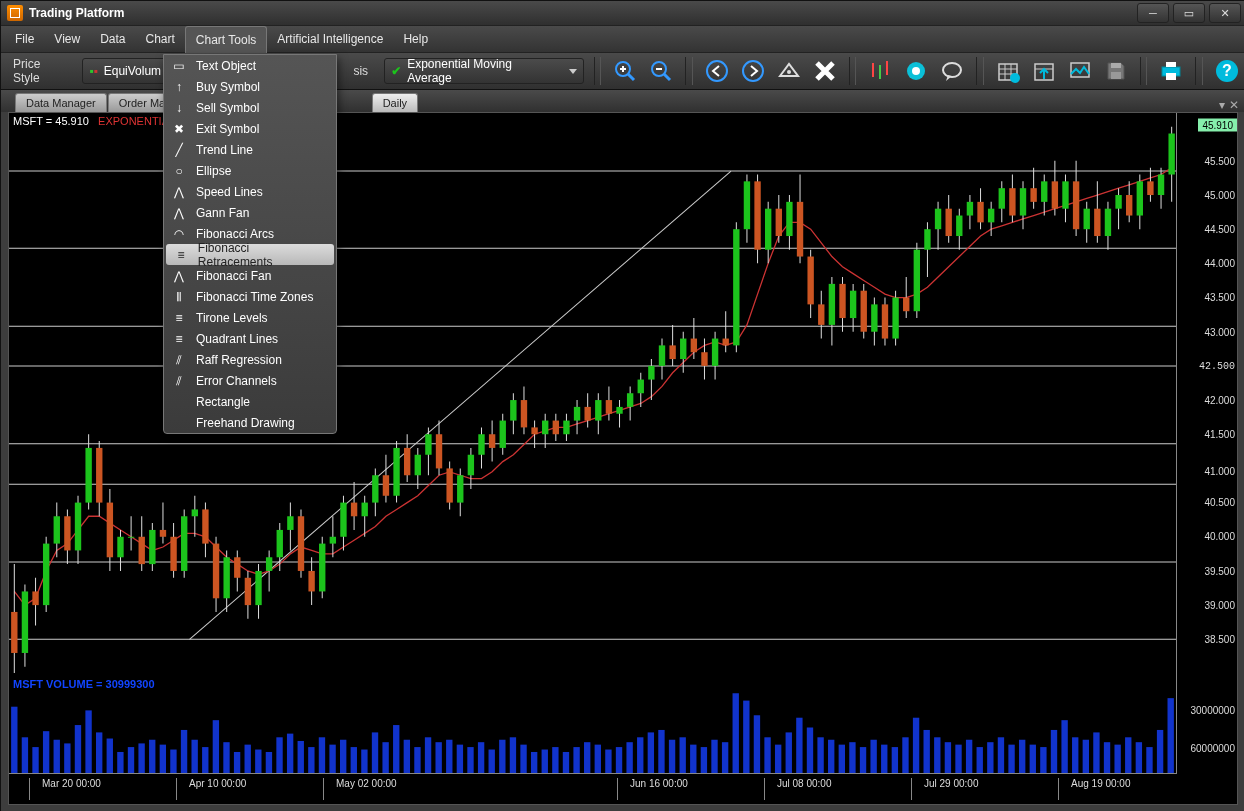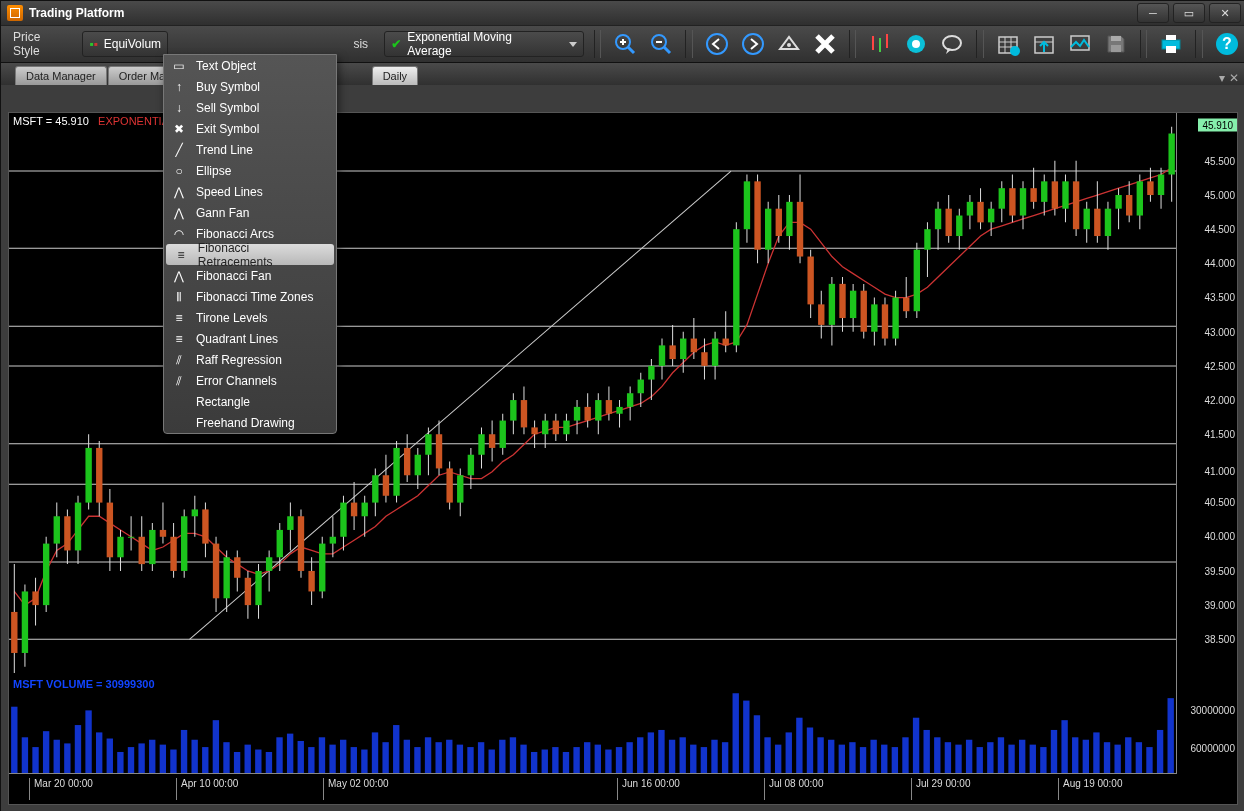--- a/index.html
+++ b/index.html
@@ -22,21 +22,21 @@
 .tab{padding:3px 10px;background:linear-gradient(#ccc,#999);color:#222;border:1px solid #777;border-bottom:none;border-radius:3px 3px 0 0;margin-right:1px;font-size:11px}
 .tab.active{background:linear-gradient(#eee,#bbb)}
 .tclose{margin-left:auto;display:flex;align-items:center;gap:4px;padding-right:6px;color:#aaa}
 .chartarea{position:absolute;left:7px;right:7px;top:111px;bottom:7px;background:#000;border:1px solid #555}
 .chartinfo{position:absolute;left:4px;top:2px;font-size:11px}
 .volinfo{position:absolute;left:4px;top:565px;color:#1144ff;font-weight:bold;font-size:11px}
 .yaxis{position:absolute;right:0;top:0;width:60px;bottom:30px;border-left:1px solid #888;background:#000}
 .ytick{position:absolute;right:2px;font-size:10px;color:#ddd;transform:translateY(-50%)}
 .ytick.cur{background:#86efac;color:#000;padding:1px 4px;right:0}
 .xaxis{position:absolute;left:0;right:60px;bottom:0;height:30px;border-top:1px solid #888;background:#000}
-.xtick{position:absolute;top:4px;font-size:10px;color:#ddd;border-left:1px solid #888;padding-left:4px;height:22px}
+.xtick{position:absolute;top:4px;font-size:10px;color:#ddd;border-left:1px solid #888;padding-left:12px;height:22px}
 .plot{position:absolute;left:0;right:60px;top:0;bottom:30px}
 .volcan{position:absolute;left:0;right:60px;bottom:30px;height:85px}
 .dropdown{position:absolute;left:162px;top:53px;width:172px;background:linear-gradient(#555,#3b3b3b);border:1px solid #777;border-radius:0 0 4px 4px;z-index:50;box-shadow:2px 4px 8px rgba(0,0,0,.5)}
 .dditm{height:21px;display:flex;align-items:center;padding:0 8px;gap:10px}
 .dditm.sel{background:linear-gradient(#dcdcdc,#b8b8b8);color:#222;border-radius:3px;margin:0 2px}
 .ddicon{width:14px;display:flex;justify-content:center;font-size:12px}
 .txtlbl{padding:0 8px;color:#ddd}
 svg{display:block}
 .tick-check{color:#1cc41c;font-weight:bold}
 </style>
@@ -48,20 +48,29 @@
   <div class="titlebar">
     <div class="appicon"></div>
     <div class="title">Trading Platform</div>
     <div class="winbtns">
       <div class="winbtn">─</div>
       <div class="winbtn">▭</div>
       <div class="winbtn">✕</div>
     </div>
   </div>
 
+  <div class="menubar">
+    <div class="menuitem">File</div>
+    <div class="menuitem">View</div>
+    <div class="menuitem">Data</div>
+    <div class="menuitem">Chart</div>
+    <div class="menuitem open">Chart Tools</div>
+    <div class="menuitem">Artificial Intelligence</div>
+    <div class="menuitem">Help</div>
+  </div>
 
   <div class="toolbar">
     <div class="txtlbl">Price Style</div>
     <div class="ddl">
       <span style="color:#2dc42d">▪<span style="color:#c33">▪</span></span>
       <span>EquiVolum</span>
     </div>
     <div style="width:174px"></div>
     <span class="txtlbl">sis</span>
     <div class="ddl" style="width:200px">
@@ -541,21 +550,21 @@
       </svg>
 
     <div class="yaxis" id="yaxis">
       <div class="ytick cur" style="top:12px">45.910</div>
     <div class="ytick" style="top: 47.8049px;">45.500</div>
         <div class="ytick" style="top: 81.9512px;">45.000</div>
         <div class="ytick" style="top: 116.098px;">44.500</div>
         <div class="ytick" style="top: 150.244px;">44.000</div>
         <div class="ytick" style="top: 184.39px;">43.500</div>
         <div class="ytick" style="top: 218.537px;">43.000</div>
-        <div class="ytick" style="top: 252.683px;">42.500</div>
+        <div class="ytick" style="top: 252.683px; font-family: Liberation Mono, monospace;">42.500</div>
         <div class="ytick" style="top: 286.829px;">42.000</div>
         <div class="ytick" style="top: 320.976px;">41.500</div>
         <div class="ytick" style="top: 358px;">41.000</div>
         <div class="ytick" style="top: 389.268px;">40.500</div>
         <div class="ytick" style="top: 423.415px;">40.000</div>
         <div class="ytick" style="top: 457.561px;">39.500</div>
         <div class="ytick" style="top: 491.707px;">39.000</div>
         <div class="ytick" style="top: 525.854px;">38.500</div>
         <div class="ytick" style="bottom: 15px; top: auto;">60000000</div>
         <div class="ytick" style="bottom: 53px; top: auto;">30000000</div>

